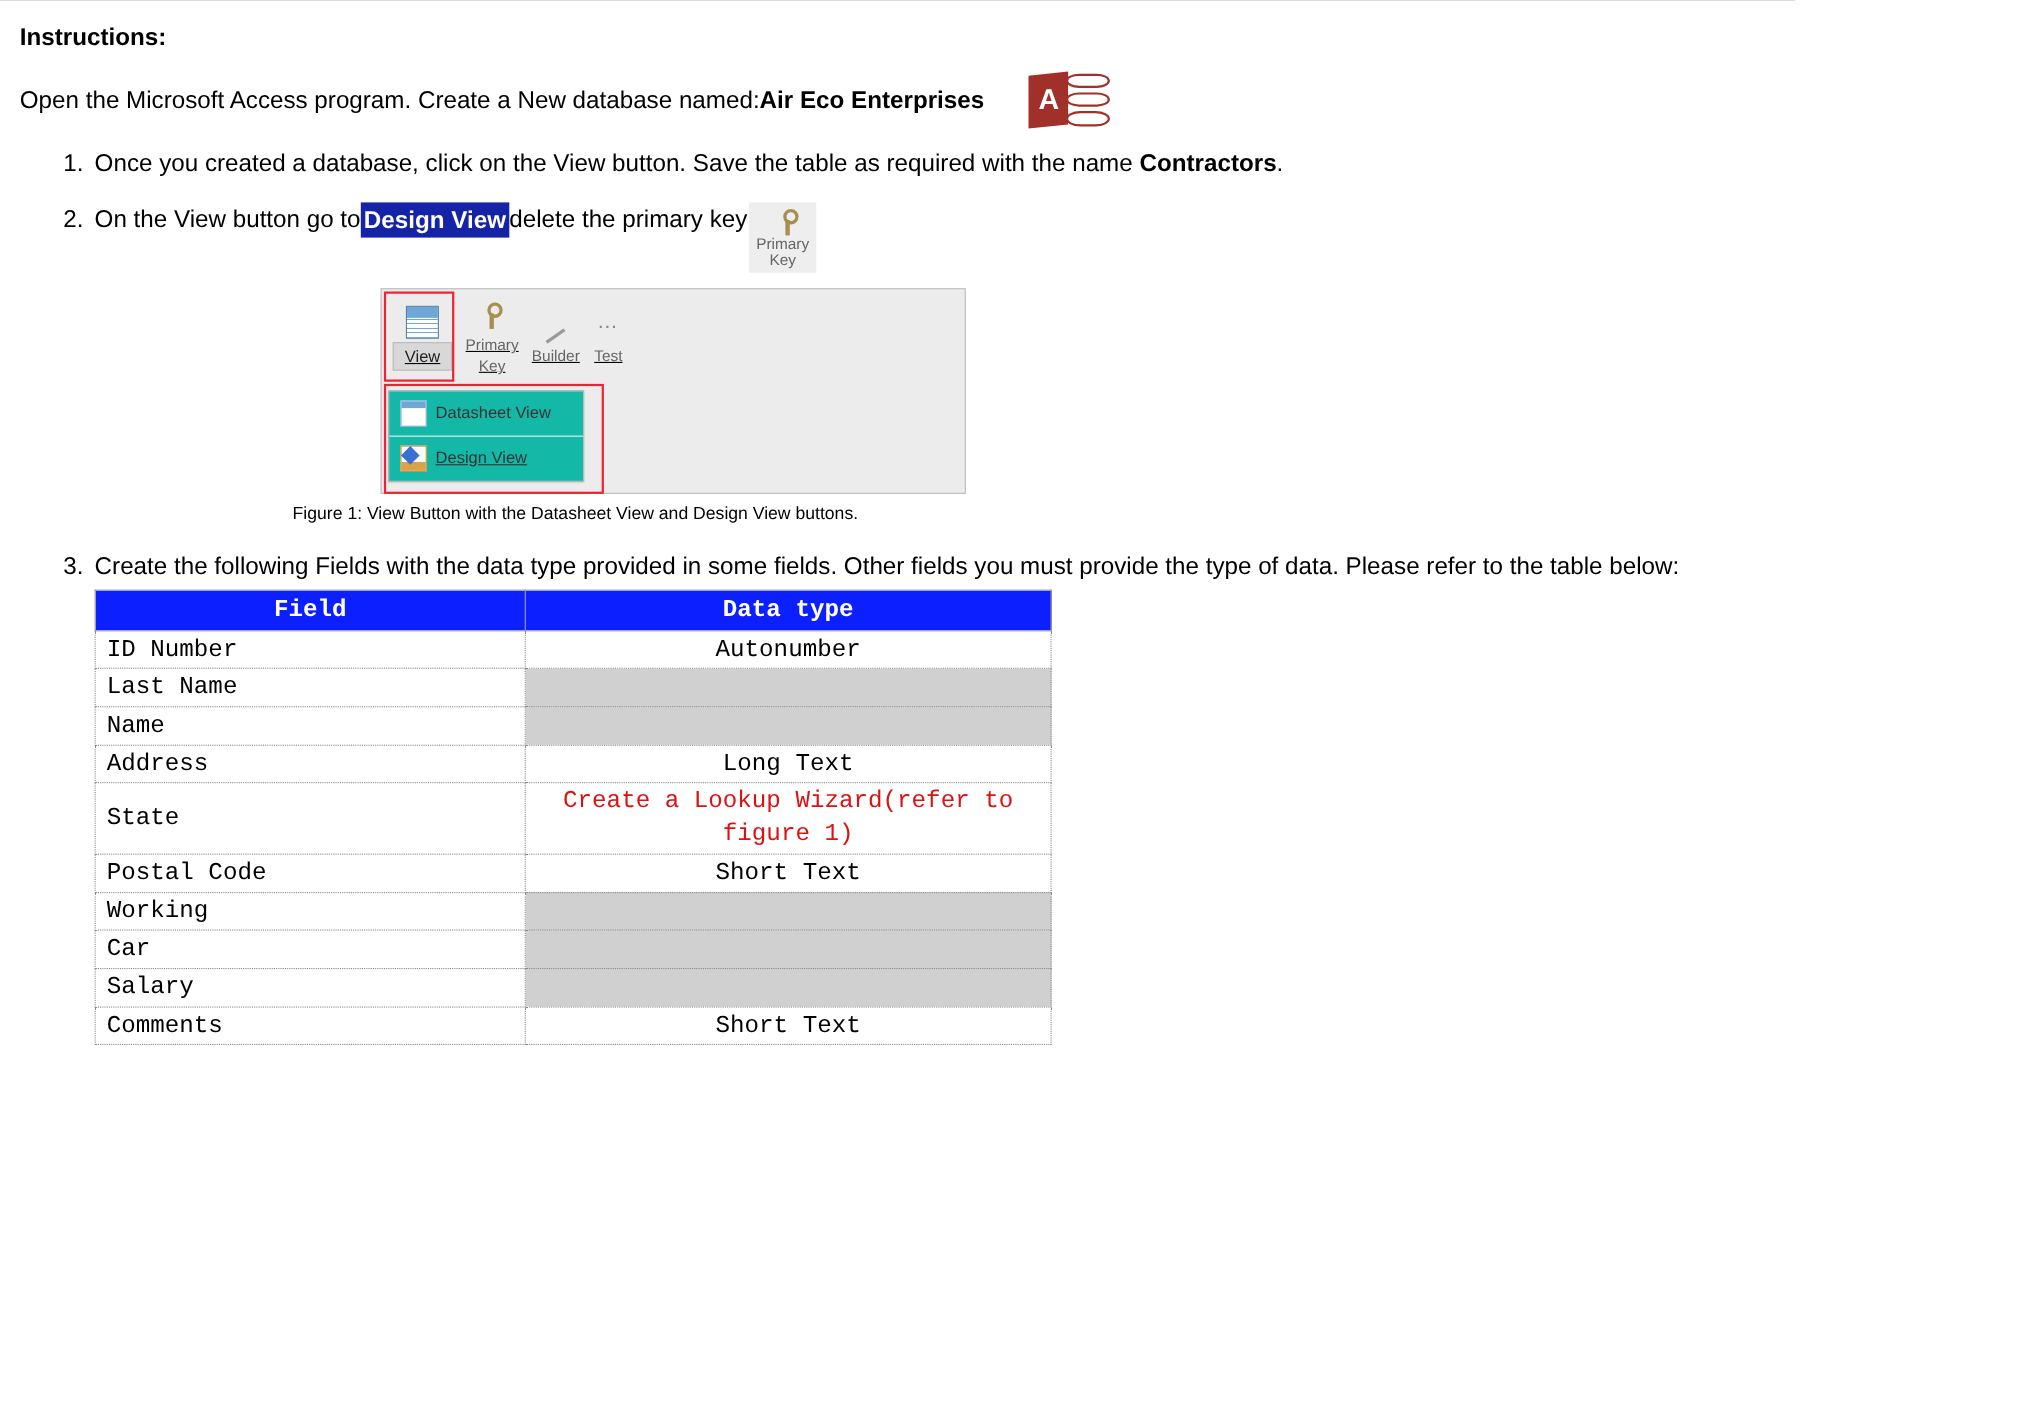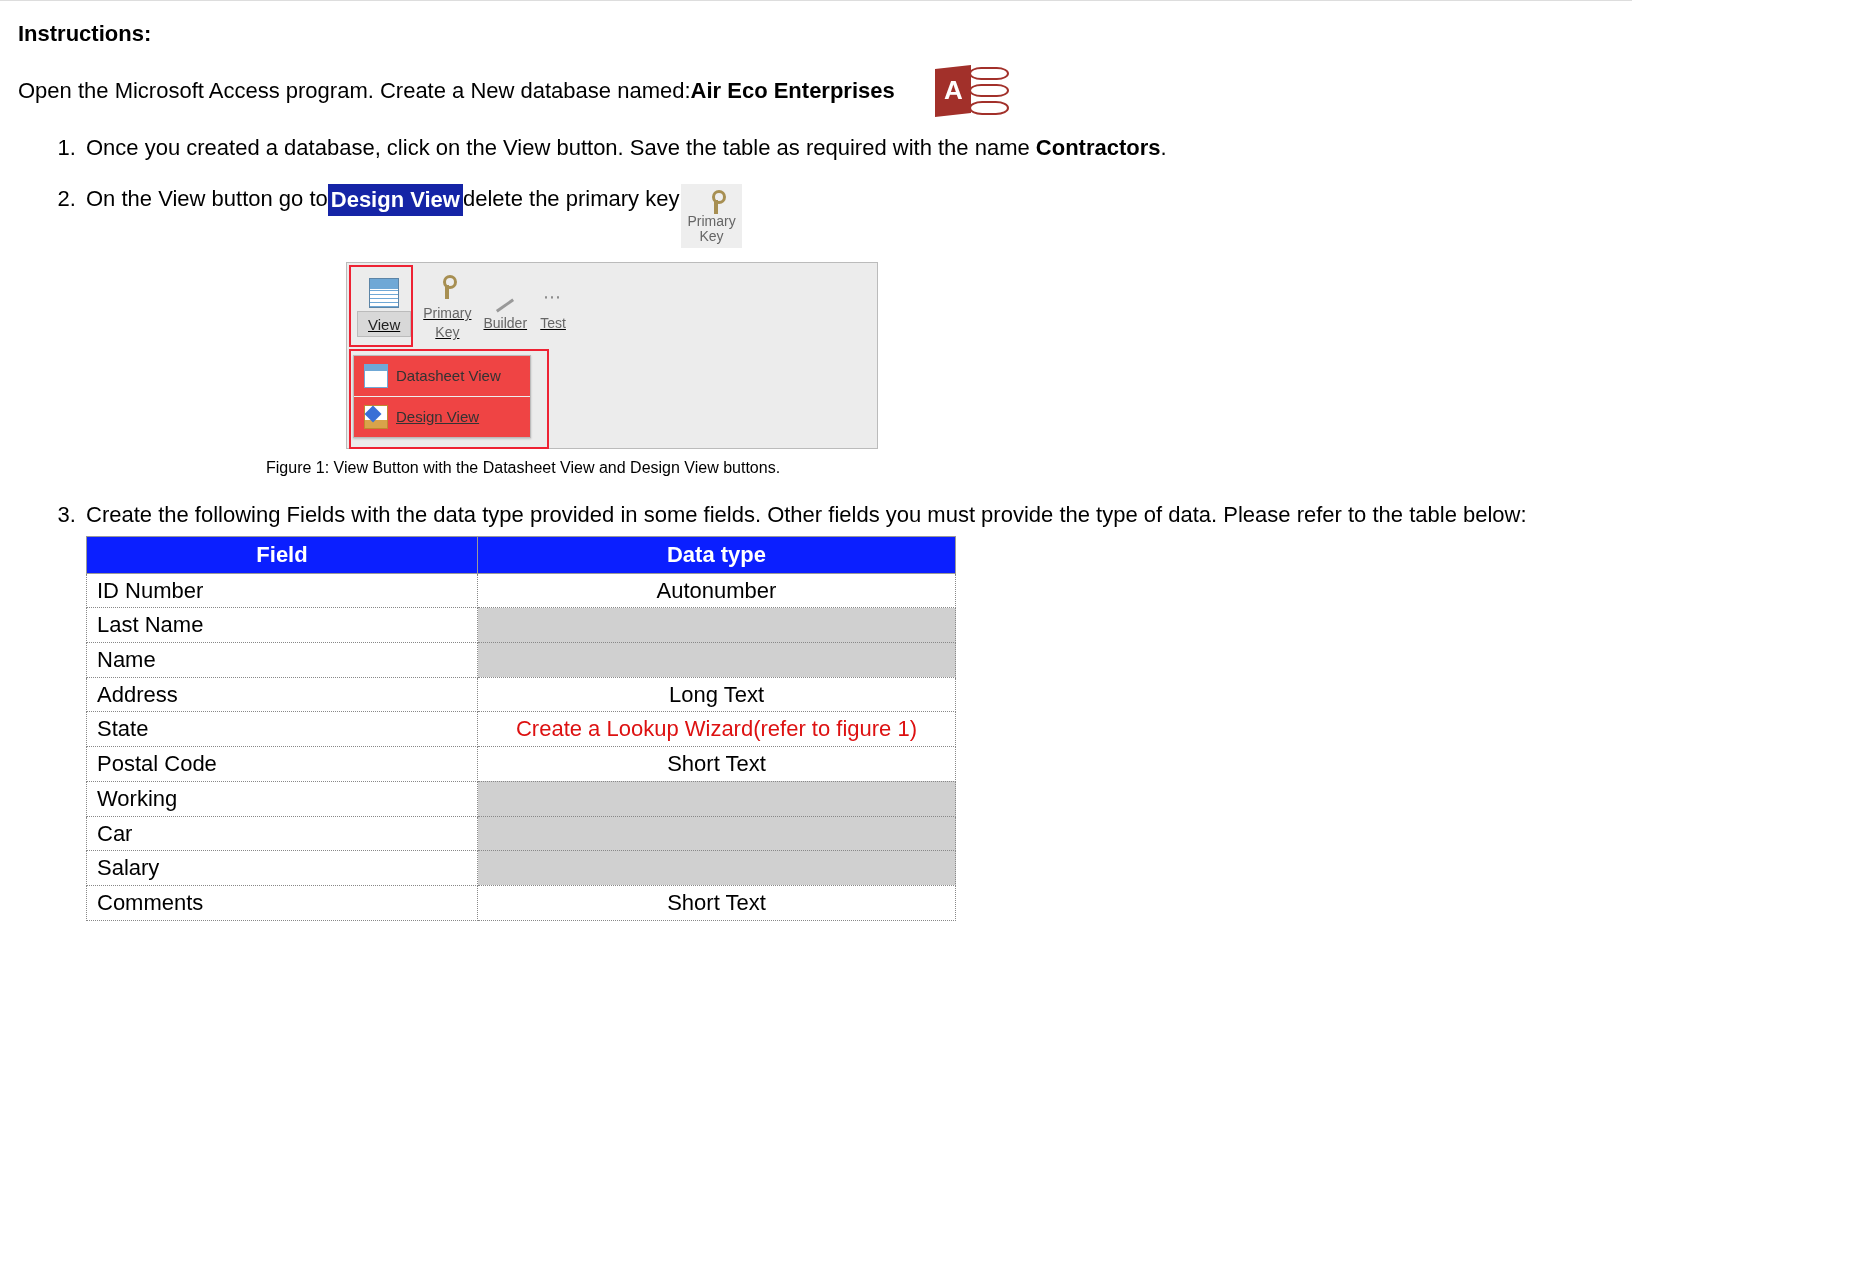--- a/index.html
+++ b/index.html
@@ -96,21 +96,21 @@
   }
   .rb-item .icn{ width:28px; height:28px; margin-bottom:3px; }
   .view-btn{
     background:#d8d8d8;
     border:1px solid #bbb;
     padding:3px 10px 1px 10px;
     color:#222; font-size:15px;
   }
   .menu{
     position:absolute; left:6px; top:92px; width:176px;
-    background:#ef4444; border:1px solid #bbb;
+    background:#14b8a6; border:1px solid #bbb;
     box-shadow:0 1px 2px rgba(0,0,0,.2);
   }
   .menu .mi{
     display:flex; align-items:center; gap:8px;
     padding:8px 10px;
     font-size:15px; color:#333;
   }
   .menu .mi .mi-icn{ width:22px; height:22px; }
   .menu .mi.dv{ text-decoration:underline; }
   .menu .mi + .mi { border-top:1px solid #eee;}
@@ -121,20 +121,21 @@
   .caption{
     margin: 8px 0 0 180px;
     font-size:16px;
   }
 
   
   table.fields{
     border-collapse:collapse;
     margin-top:6px;
     width: 870px;
+    font-family: Liberation Mono, monospace;
   }
   table.fields th{
     background:#0b1fff;
     color:#fff;
     font-weight:bold;
     text-align:center;
     border:1px solid #999;
     padding:3px 0;
     font-size:22px;
   }

